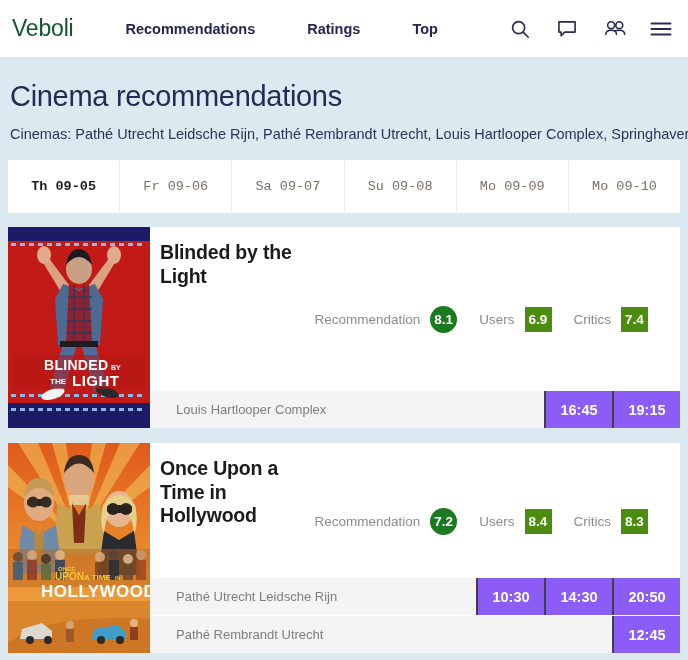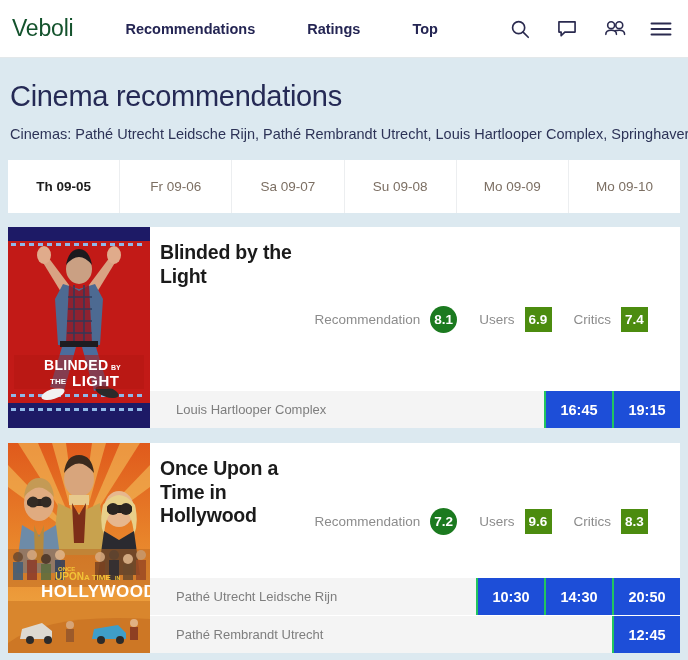--- a/index.html
+++ b/index.html
@@ -89,20 +89,21 @@
   .date-tab {
     flex: 1;
     display: flex;
     align-items: center;
     justify-content: center;
     font-size: 13.5px;
     color: #7c6f63;
     font-weight: 400;
     border-right: 1px solid #eceef0;
     cursor: pointer;
+    font-family: Liberation Mono, monospace;
   }
   .date-tab:last-child { border-right: none; }
   .date-tab.active {
     color: #1d1d1d;
     font-weight: 700;
   }
 
   
   .cards { margin: 14px 8px 0 8px; }
   .card {
@@ -195,22 +196,22 @@
     flex: 0 0 auto;
   }
   .time-slot {
     width: 68px;
     display: flex;
     align-items: center;
     justify-content: center;
     font-size: 14.5px;
     font-weight: 700;
     color: #ffffff;
-    background: #1d4ed8;
-    border-left: 2px solid #22c55e;
+    background: #8b5cf6;
+    border-left: 2px solid #404040;
     cursor: pointer;
   }
   .time-slot.empty {
     background: transparent;
     border-left: 2px solid transparent;
     cursor: default;
   }
 </style>
 </head>
 <body>
@@ -463,21 +464,21 @@
         <rect x="122" y="184" width="8" height="13" fill="#8e3f22"></rect>
       </svg>
     </div>
     <div class="card-body">
       <div class="card-main">
         <div class="movie-title">Once Upon a Time in Hollywood</div>
         <div class="ratings">
           <span class="rating-label">Recommendation</span>
           <span class="rating-chip circle">7.2</span>
           <span class="rating-label">Users</span>
-          <span class="rating-chip">9.6</span>
+          <span class="rating-chip">8.4</span>
           <span class="rating-label">Critics</span>
           <span class="rating-chip">8.3</span>
         </div>
       </div>
       <div class="showtime-rows">
         <div class="showtime-row">
           <div class="cinema-name">Pathé Utrecht Leidsche Rijn</div>
           <div class="times">
             <div class="time-slot">10:30</div>
             <div class="time-slot">14:30</div>

